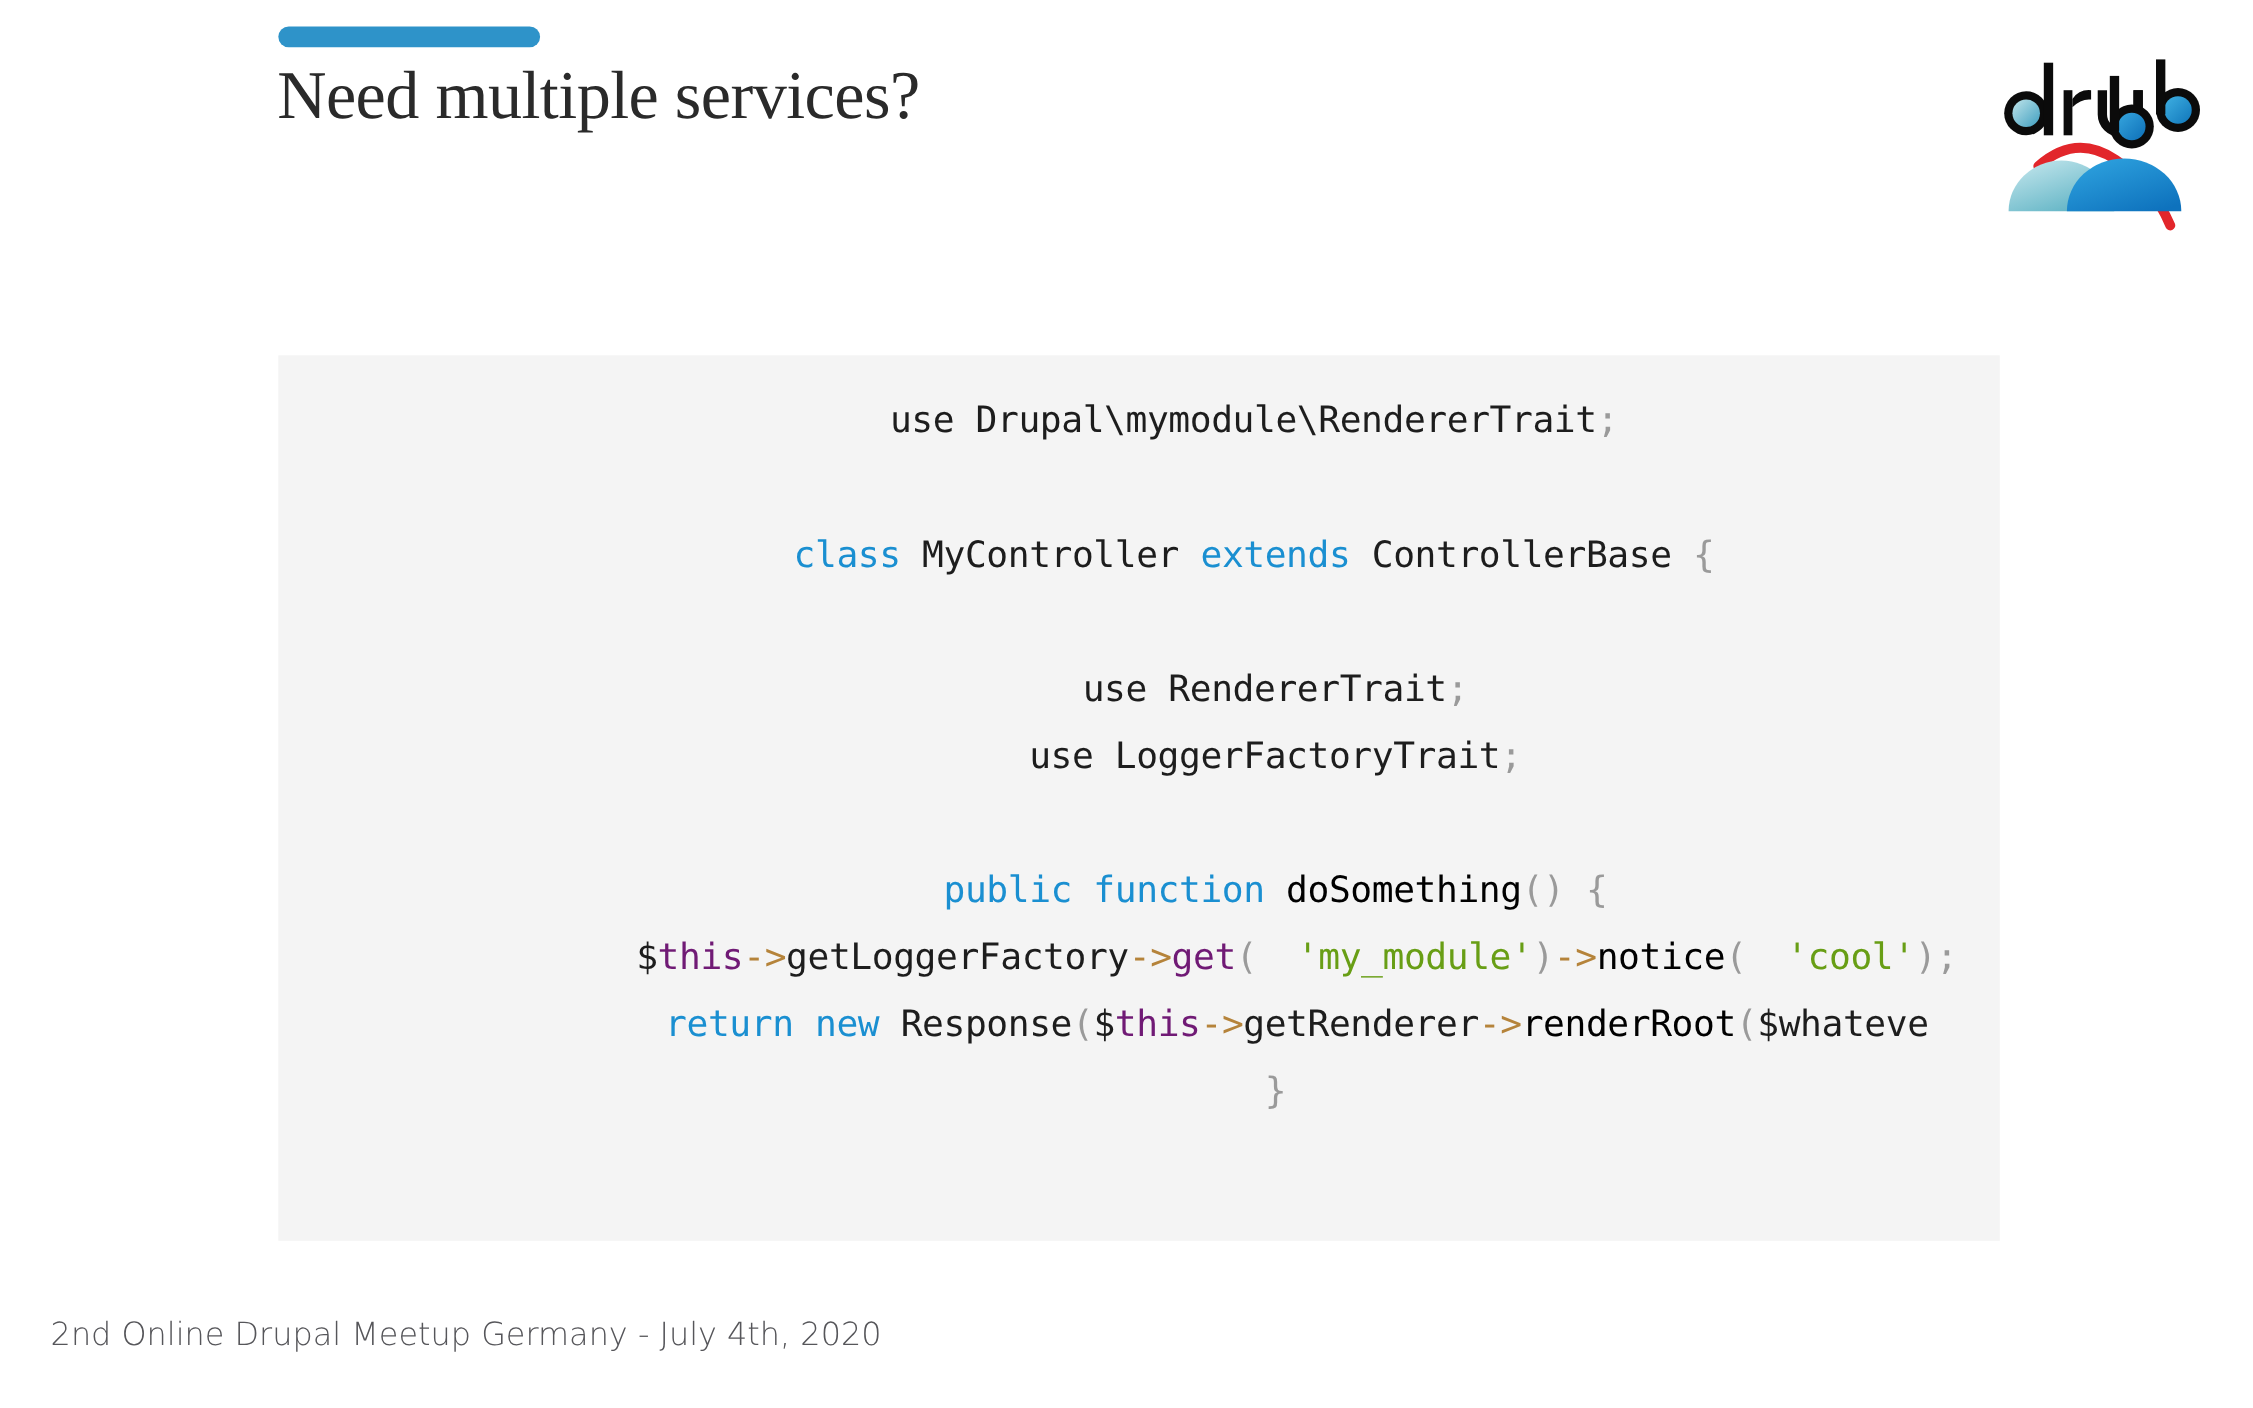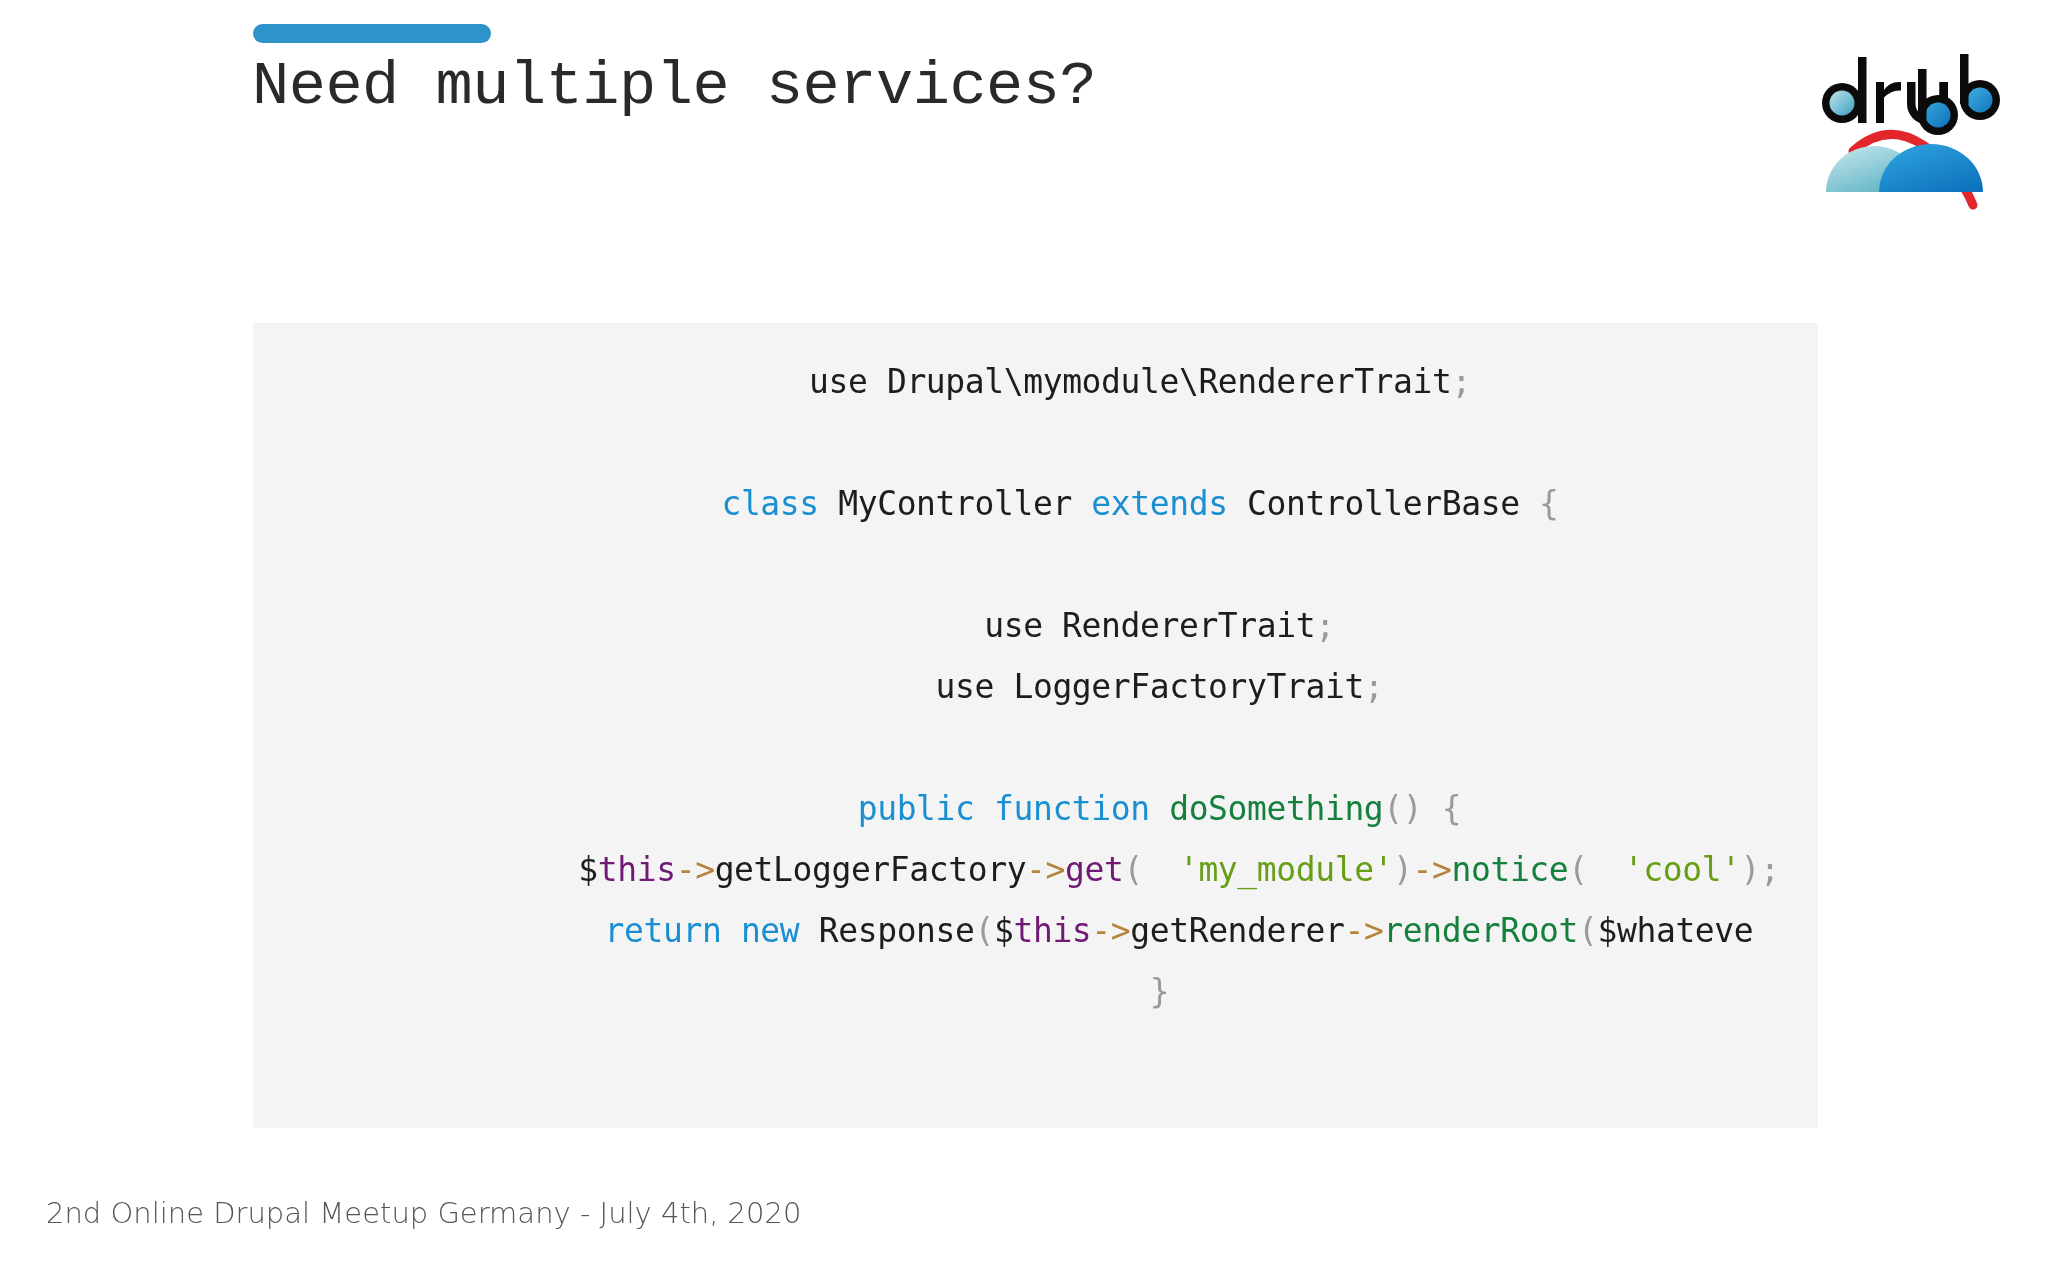--- a/index.html
+++ b/index.html
@@ -31,21 +31,21 @@
     height: 19px;
     border-radius: 10px;
     background: #2e93c9;
   }
 
   
   .slide-title {
     position: absolute;
     left: 252px;
     top: 56px;
-    font-family: Liberation Mono, monospace;
+    font-family: Liberation Serif, serif;
     font-weight: 300;
     font-size: 62px;
     line-height: 1.0;
     letter-spacing: -0.5px;
     color: #2a2a2a;
     white-space: nowrap;
   }
   .slide-subtitle {
     position: absolute;
     left: 254px;
@@ -81,21 +81,21 @@
     line-height: 61px;
     white-space: pre;
     color: #1d1d1d;
     letter-spacing: -0.4px;
     text-align: center;
   }
 
   
   .t-plain   { color: #1d1d1d; }
   .t-kw      { color: #1a8fd1; }
-  .t-fn      { color: #15803d; }
+  .t-fn      { color: #000000; }
   .t-str     { color: #689e15; margin-left: 36px; }
   .t-punc    { color: #9a9a9a; }
   .t-arrow   { color: #b5833a; }
   .t-var     { color: #701a75; }
   .t-dollar  { color: #1d1d1d; }
 
   
   .footer {
     position: absolute;
     left: 46px;

